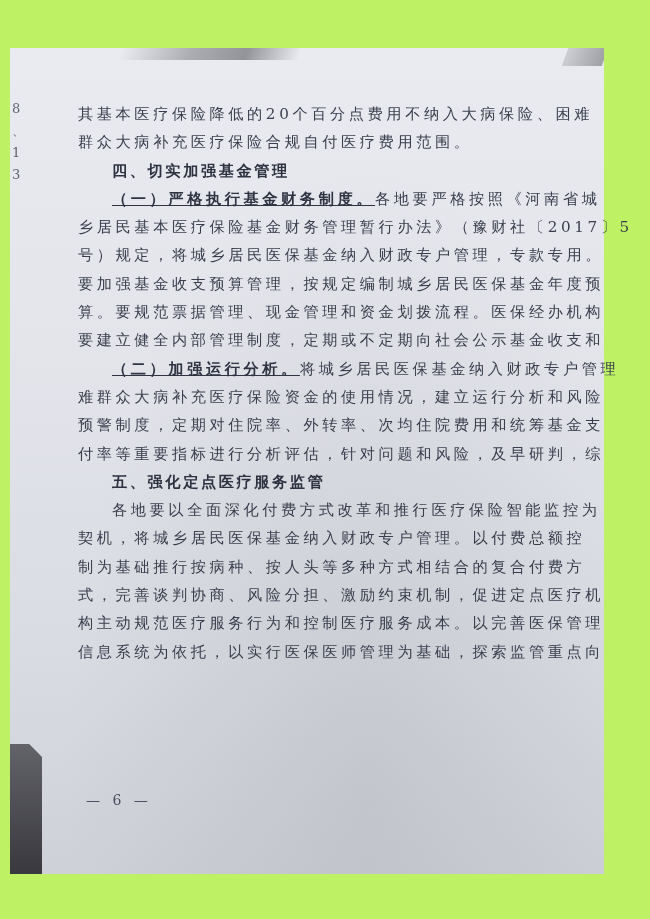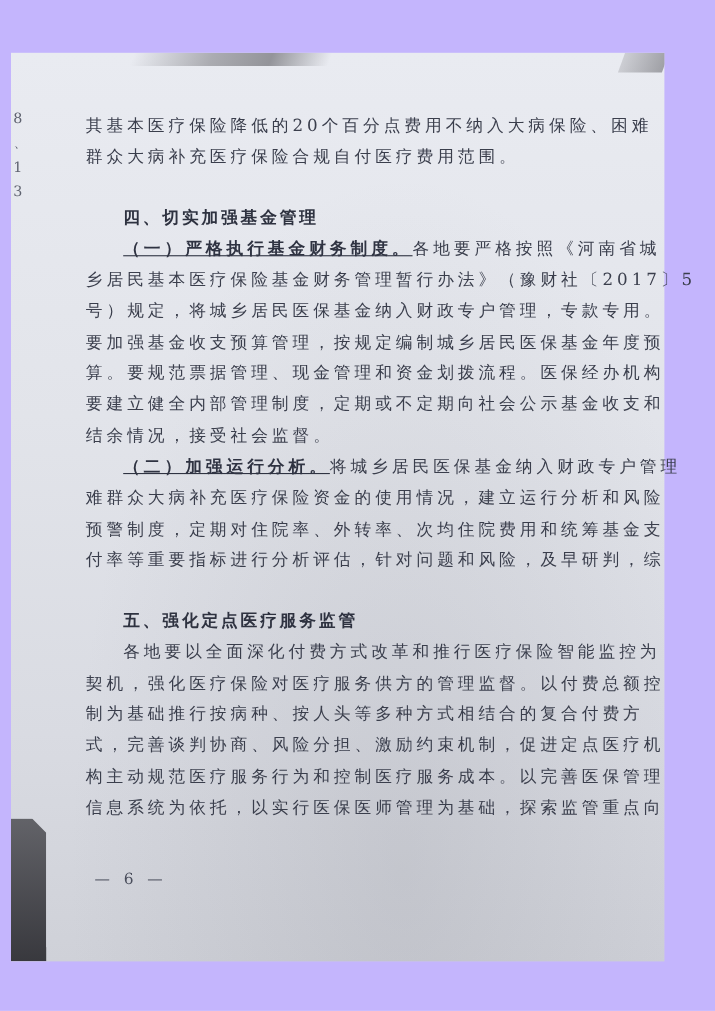--- a/index.html
+++ b/index.html
@@ -7,21 +7,21 @@
       padding: 0;
       width: 650px;
       height: 919px;
       background: #ffffff;
       overflow: hidden;
     }
     .canvas {
       position: relative;
       width: 650px;
       height: 919px;
-      background: #c4b5fd;
+      background: #bef264;
     }
     .paper {
       position: absolute;
       left: 10px;
       top: 48px;
       width: 594px;
       height: 826px;
       background: linear-gradient(180deg, #e9ebf1 0%, #e2e4ea 40%, #d9dbe2 75%, #cfd1d8 100%);
       overflow: hidden;
     }
@@ -87,21 +87,20 @@
     }
     .indent {
       padding-left: 34px;
     }
     .heading {
       font-family: "DejaVu Sans", sans-serif;
       font-weight: bold;
       color: #2e3240;
       letter-spacing: 2.6px;
       padding-left: 34px;
-      margin-top: 27px;
     }
     .sub-heading {
       font-weight: bold;
       color: #2f3342;
       text-decoration: underline;
     }
     .page-number {
       position: absolute;
       left: 86px;
       top: 792px;
@@ -136,33 +135,32 @@
     <div class="line heading">四、切实加强基金管理</div>
 
     <div class="line indent">
       <span class="sub-heading">（一）严格执行基金财务制度。</span><span>各地要严格按照《河南省城</span>
     </div>
     <div class="line">乡居民基本医疗保险基金财务管理暂行办法》（豫财社〔2017〕5</div>
     <div class="line">号）规定，将城乡居民医保基金纳入财政专户管理，专款专用。</div>
     <div class="line">要加强基金收支预算管理，按规定编制城乡居民医保基金年度预</div>
     <div class="line">算。要规范票据管理、现金管理和资金划拨流程。医保经办机构</div>
     <div class="line">要建立健全内部管理制度，定期或不定期向社会公示基金收支和</div>
-    <div class="line">结余情况，接受社会监督。</div>
 
     <div class="line indent">
       <span class="sub-heading">（二）加强运行分析。</span><span>将城乡居民医保基金纳入财政专户管理</span>
     </div>
     <div class="line">难群众大病补充医疗保险资金的使用情况，建立运行分析和风险</div>
     <div class="line">预警制度，定期对住院率、外转率、次均住院费用和统筹基金支</div>
     <div class="line">付率等重要指标进行分析评估，针对问题和风险，及早研判，综</div>
 
     <div class="line heading">五、强化定点医疗服务监管</div>
 
     <div class="line indent">各地要以全面深化付费方式改革和推行医疗保险智能监控为</div>
-    <div class="line">契机，强化医疗保险对医疗服务供方的管理监督。以付费总额控</div>
+    <div class="line">契机，将城乡居民医保基金纳入财政专户管理。以付费总额控</div>
     <div class="line">制为基础推行按病种、按人头等多种方式相结合的复合付费方</div>
     <div class="line">式，完善谈判协商、风险分担、激励约束机制，促进定点医疗机</div>
     <div class="line">构主动规范医疗服务行为和控制医疗服务成本。以完善医保管理</div>
     <div class="line">信息系统为依托，以实行医保医师管理为基础，探索监管重点向</div>
   </div>
 
   <div class="page-number">— 6 —</div>
 </div>
 
 </body></html>

